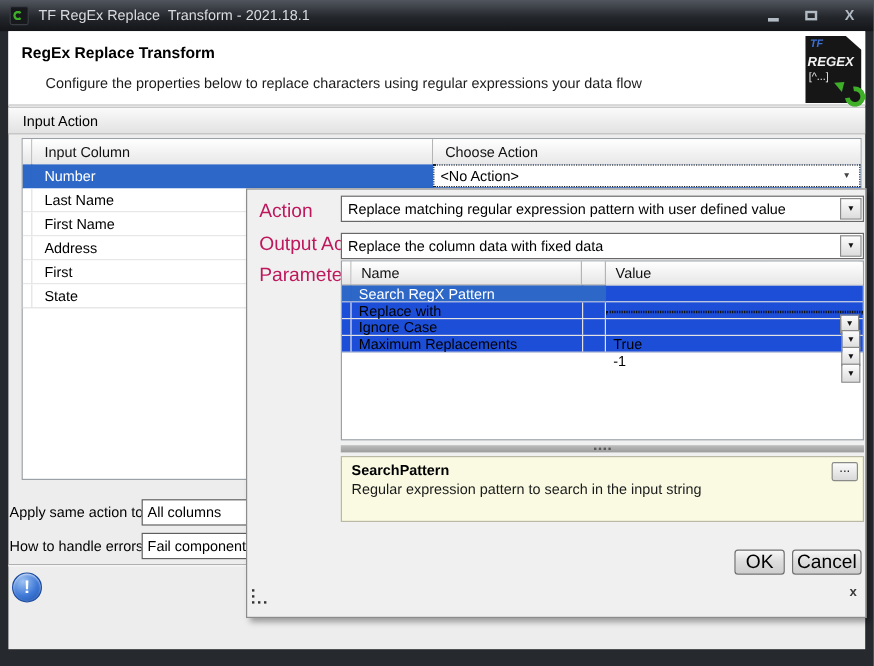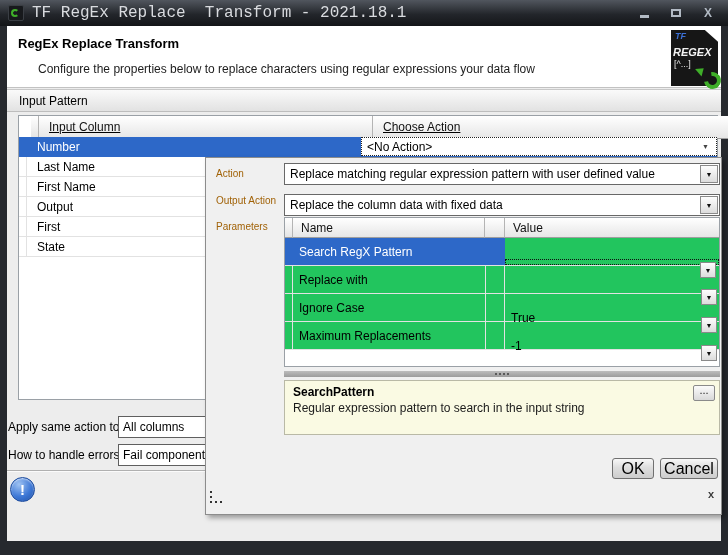--- a/index.html
+++ b/index.html
@@ -4,21 +4,21 @@
 <style>
   html,body{margin:0;padding:0;background:#555;}
   *{box-sizing:border-box;}
   .window{position:relative;width:728px;height:555px;background:#26292e;font-family:"Liberation Sans",sans-serif;overflow:hidden;}
 
   
   .titlebar{position:absolute;left:0;top:0;width:728px;height:26px;
     background:linear-gradient(#51565e,#23262b 55%,#131518);display:flex;align-items:center;}
   .app-icon{width:16px;height:16px;margin:0 8px 0 8px;background:#17191c;border:1px solid #3a3e44;border-radius:2px;position:relative;}
   .app-icon .mini-ring{position:absolute;left:2px;top:3px;width:8px;height:8px;border:2px solid #3fae29;border-radius:50%;border-right-color:transparent;}
-  .wtitle{color:#d9dbdf;font-size:16px;white-space:pre;font-family:Liberation Mono, monospace;}
+  .wtitle{color:#d9dbdf;font-size:12px;white-space:pre;}
   .winbtns{position:absolute;right:12px;top:0;height:26px;display:flex;align-items:center;gap:16px;}
   .wbtn{width:16px;height:16px;display:flex;align-items:center;justify-content:center;color:#b2bac4;font-weight:bold;font-size:12px;}
   .minbar{width:9px;height:3px;background:#b2bac4;margin-top:7px;}
   .maxbox{width:10px;height:8px;border:2px solid #b2bac4;}
 
   
   .content{position:absolute;left:7px;top:26px;width:714px;height:515px;background:#ededed;}
 
   .hdr{position:absolute;left:0;top:0;width:714px;height:62px;background:#fff;border-bottom:1px solid #c2c2c2;}
   .hdr-title{position:absolute;left:11px;top:10px;font-size:13px;font-weight:bold;color:#000;}
@@ -32,54 +32,54 @@
   .badge-arrow{position:absolute;right:-3px;bottom:-3px;width:17px;height:17px;border:4px solid #3fae29;border-radius:50%;border-left-color:transparent;transform:rotate(35deg);}
   .badge-arrowhead{position:absolute;right:12px;bottom:12px;width:0;height:0;border-left:5px solid transparent;border-right:5px solid transparent;border-bottom:7px solid #3fae29;transform:rotate(50deg);}
 
   .groupstrip{position:absolute;left:0;top:63px;width:714px;height:23px;
     background:linear-gradient(#fafafa,#e2e2e2);border-top:1px solid #c8c8c8;border-bottom:1px solid #bdbdbd;
     display:flex;align-items:center;}
   .groupstrip span{margin-left:12px;font-size:12px;color:#000;}
 
   
   .maingrid{position:absolute;left:11px;top:89px;width:700px;height:285px;background:#fff;border:1px solid #9aa0a6;}
-  .mg-header{position:absolute;left:12px;top:0;width:698px;height:23px;display:flex;text-decoration:underline;}
+  .mg-header{position:absolute;left:0;top:0;width:698px;height:23px;display:flex;}
   .mg-corner{width:8px;background:linear-gradient(#fff,#e4e4e4);border-right:1px solid #b4b4b4;border-bottom:1px solid #9e9e9e;}
   .mg-h{background:linear-gradient(#fff,#e6e6e6);border-bottom:1px solid #9e9e9e;border-right:1px solid #b4b4b4;
     font-size:12px;color:#111;display:flex;align-items:center;padding-left:10px;}
   .mg-h1{width:334px;}
   .mg-h2{flex:1;border-right:none;}
   .mg-row{position:absolute;left:0;width:698px;height:20px;display:flex;background:#fff;border-bottom:1px solid #e2e2e2;}
   .mg-gutter{width:8px;border-right:1px solid #e2e2e2;}
   .mg-c1{width:334px;font-size:12px;color:#000;display:flex;align-items:center;padding-left:10px;}
   .mg-c2{flex:1;position:relative;}
   .mg-row.sel{background:#2d68c8;border-bottom:1px solid #2d68c8;}
   .mg-row.sel .mg-gutter{border-right-color:#2d68c8;}
   .mg-row.sel .mg-c1{color:#fff;}
   .noaction{position:absolute;inset:0;background:#fff;border:1px dotted #222;display:flex;align-items:center;padding-left:5px;font-size:12px;color:#000;text-align:center;}
   .flat-arrow{position:absolute;right:7px;top:5px;font-size:7px;color:#444;}
 
   
   .popup{position:absolute;left:198px;top:131px;width:517px;height:358px;background:#f0f0f0;
     border:1px solid #8c8c8c;box-shadow:3px 3px 5px rgba(0,0,0,.35);z-index:10;}
-  .p-label{position:absolute;left:10px;font-size:10px;color:#a16207;}
+  .p-label{position:absolute;left:10px;font-size:16px;color:#be185d;}
   .combo{position:absolute;left:78px;width:436px;height:22px;background:#fff;border:1px solid #686868;
     font-size:12px;color:#000;display:flex;align-items:center;padding-left:5px;}
   .cbtn{position:absolute;right:1px;top:1px;width:18px;height:18px;background:linear-gradient(#fdfdfd,#dcdcdc);
     border:1px solid #8a8a8a;display:flex;align-items:center;justify-content:center;font-size:7px;color:#111;}
 
   .pgrid{position:absolute;left:78px;top:59px;width:436px;height:150px;background:#fff;border:1px solid #9aa0a6;}
   .pg-header{display:flex;height:20px;}
   .pg-corner{width:8px;background:linear-gradient(#fff,#e4e4e4);border-right:1px solid #b4b4b4;border-bottom:1px solid #9e9e9e;}
   .pg-h{background:linear-gradient(#fff,#e6e6e6);border-bottom:1px solid #9e9e9e;border-right:1px solid #b4b4b4;
     font-size:12px;color:#111;display:flex;align-items:center;padding-left:8px;}
   .pg-hname{width:192px;}
   .pg-hmid{width:20px;padding-left:0;}
   .pg-hvalue{flex:1;border-right:none;border-top-right-radius:4px;}
-  .pg-row{display:flex;height:28px;background:#22c55e;border-bottom:1px solid #e2e2e2;}
+  .pg-row{display:flex;height:14px;background:#1d4ed8;border-bottom:1px solid #e2e2e2;}
   .pg-gutter{width:8px;border-right:1px solid #e2e2e2;}
   .pg-name{width:192px;font-size:12px;color:#000;display:flex;align-items:center;padding-left:6px;}
   .pg-mid{width:20px;border-left:1px solid #e2e2e2;border-right:1px solid #e2e2e2;}
   .pg-value{flex:1;position:relative;font-size:12px;color:#000;display:flex;align-items:center;padding-left:6px;margin-top:21px;}
   .pg-row.sel .pg-gutter,.pg-row.sel .pg-name,.pg-row.sel .pg-mid{background:#2d68c8;border-color:#2d68c8;}
   .pg-row.sel .pg-name{color:#fff;}
   .pg-value.focus{border:1px dotted #111;}
   .vbtn{position:absolute;right:2px;top:2px;width:16px;height:16px;background:linear-gradient(#fdfdfd,#dcdcdc);
     border:1px solid #8a8a8a;display:flex;align-items:center;justify-content:center;font-size:7px;color:#111;}
 
@@ -147,21 +147,21 @@
           <span class="badge-tf">TF</span>
           <span class="badge-regex">REGEX</span>
           <span class="badge-pattern">[^...]</span>
         </div>
         <span class="badge-arrow"></span>
         <span class="badge-arrowhead"></span>
       </div>
     </div>
 
     <div class="groupstrip">
-      <span>Input Pattern</span>
+      <span>Input Action</span>
     </div>
 
     <div class="maingrid">
       <div class="mg-header">
         <div class="mg-corner"></div>
         <div class="mg-h mg-h1">Input Column</div>
         <div class="mg-h mg-h2">Choose Action</div>
       </div>
 
       <div class="mg-row sel" style="top:21px;">
@@ -178,21 +178,21 @@
       <div class="mg-row" style="top:41px;">
         <div class="mg-gutter"></div>
         <div class="mg-c1">Last Name</div>
       </div>
       <div class="mg-row" style="top:61px;">
         <div class="mg-gutter"></div>
         <div class="mg-c1">First Name</div>
       </div>
       <div class="mg-row" style="top:81px;">
         <div class="mg-gutter"></div>
-        <div class="mg-c1">Output</div>
+        <div class="mg-c1">Address</div>
       </div>
       <div class="mg-row" style="top:101px;">
         <div class="mg-gutter"></div>
         <div class="mg-c1">First</div>
       </div>
       <div class="mg-row" style="top:121px;">
         <div class="mg-gutter"></div>
         <div class="mg-c1">State</div>
       </div>
     </div>

